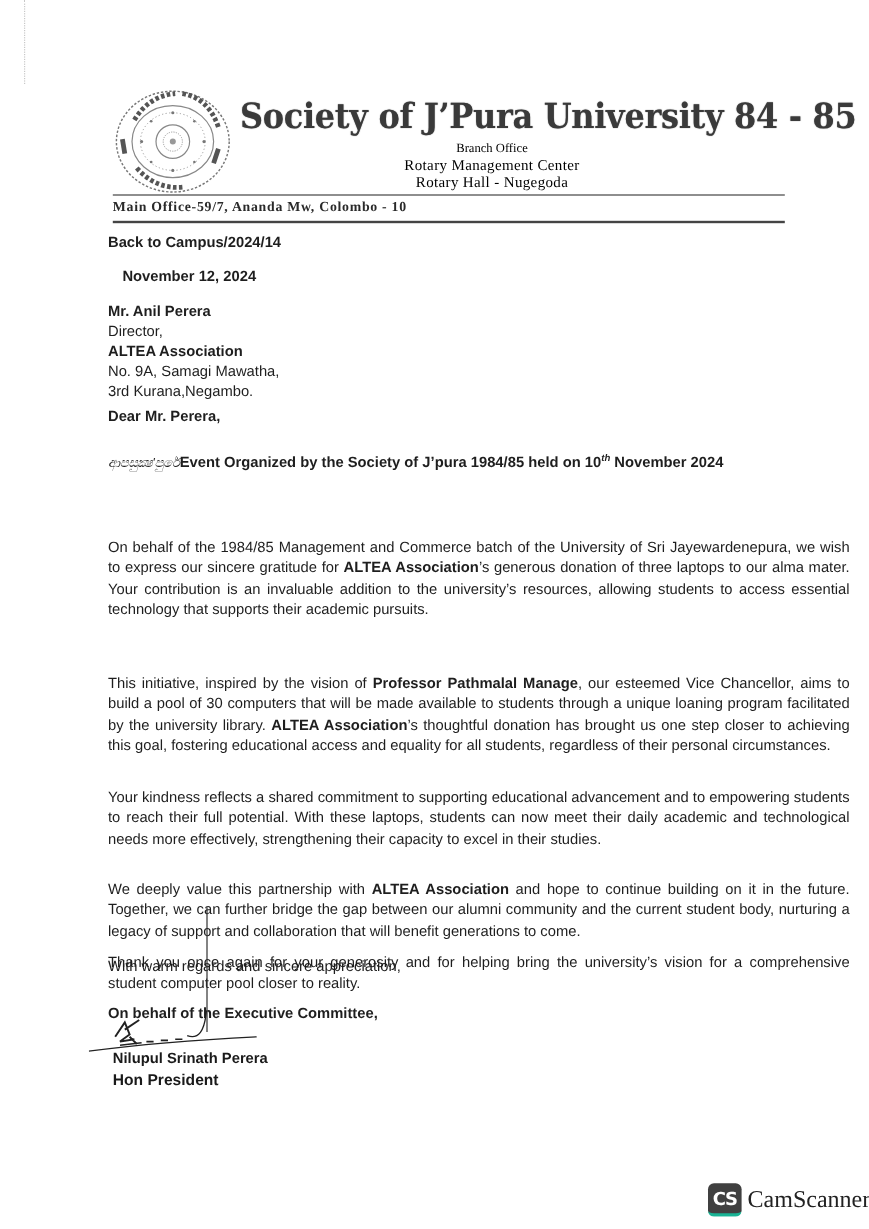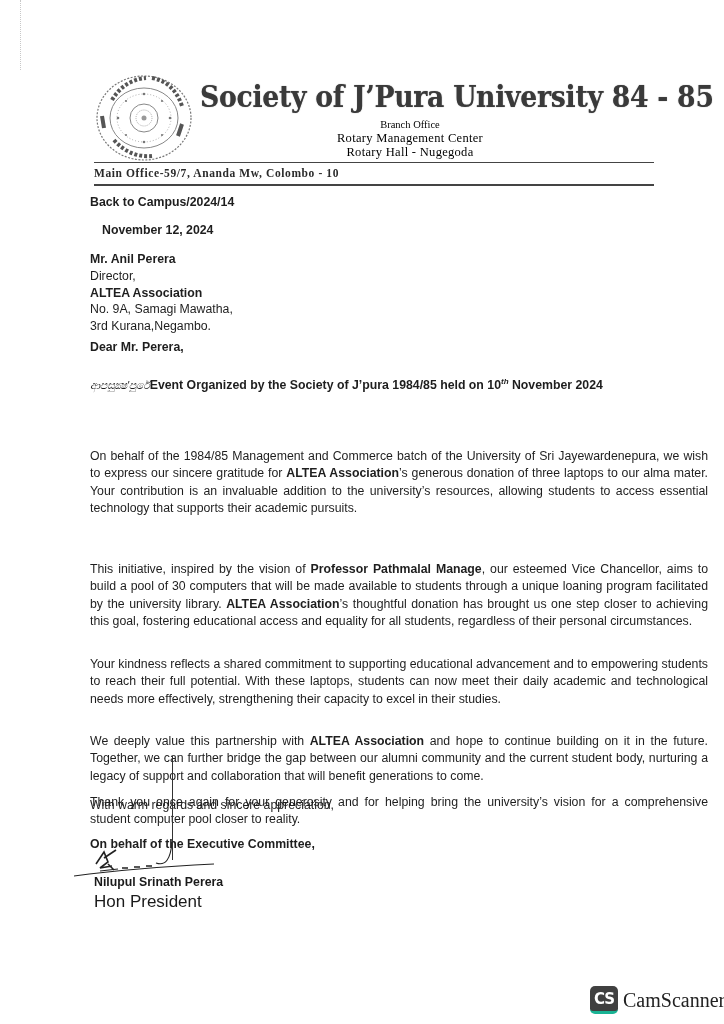--- a/index.html
+++ b/index.html
@@ -58,21 +58,21 @@
   .p1 { top: 212px; }
   .p2 { top: 325px; }
   .p3 { top: 420px; }
   .p4 { top: 497px; }
   .p5 { top: 558px; }
   .closing { position: absolute; left: 0; top: 605px; }
   .committee { position: absolute; left: 0; top: 632px; margin-top: 12px; }
 
   .signature { position: absolute; left: 74px; top: 838px; width: 140px; height: 50px; }
   .signer-name { position: absolute; left: 94px; top: 875px; font-weight: bold; font-size: 12.3px; }
-  .signer-title { position: absolute; left: 94px; top: 892px; font-weight: normal; font-size: 17px; }
+  .signer-title { position: absolute; left: 94px; top: 892px; font-weight: bold; font-size: 13px; }
   .pen-line {
     position: absolute; left: 172px; top: 756px; width: 0; height: 104px;
     border-left: 1px solid #333;
   }
 
   .watermark {
     position: absolute; left: 590px; top: 986px; display: flex; align-items: center; gap: 5px;
   }
   .cs-logo {
     width: 28px; height: 28px; background: #404040; border-radius: 5px;

